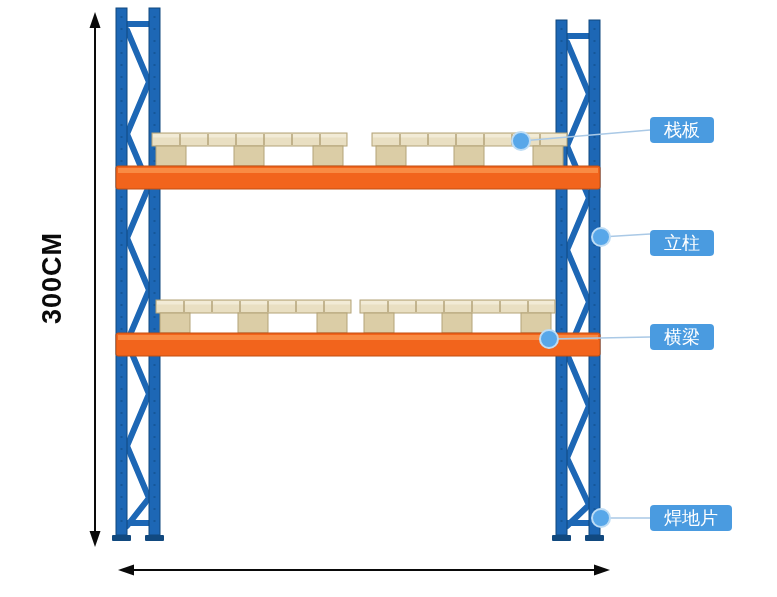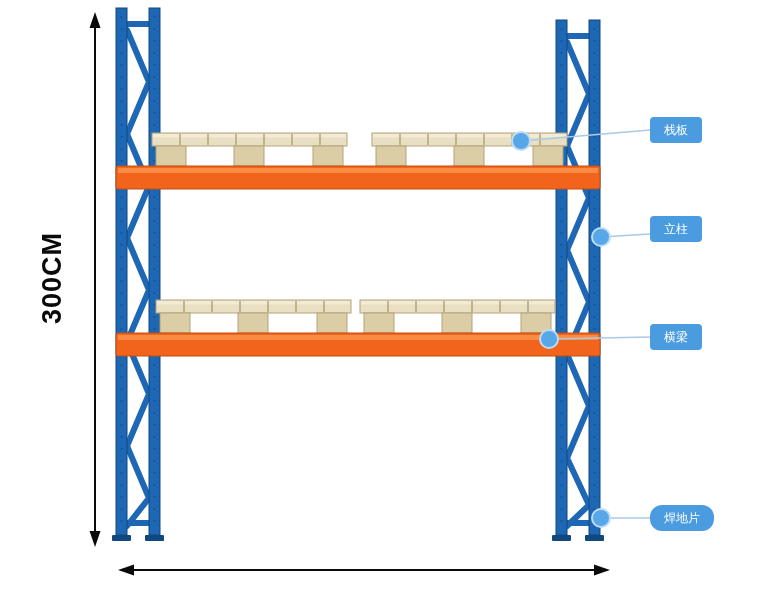--- a/index.html
+++ b/index.html
@@ -22,21 +22,21 @@
   
   .dim{stroke:var(--dimension-color,#0a0a0a);stroke-width:2;}
   .dimhead{fill:var(--dimension-color,#0a0a0a);}
   .leader{stroke:var(--leader-line,#aac9e6);stroke-width:1.5;}
   .dot{fill:var(--dot-fill,#58a7e9);stroke:#bddcf5;stroke-width:2;}
 
   .dim-label{position:absolute;font-weight:bold;font-size:27px;color:#0a0a0a;letter-spacing:1px;white-space:nowrap;}
   .dim-height{left:52px;top:278px;transform:translate(-50%,-50%) rotate(-90deg);}
   .dim-width{left:364px;top:547px;transform:translate(-50%,-50%);}
 
-  .pill{position:absolute;background:var(--label-bg,#4a9be0);color:#fff;font-size:12px;
+  .pill{position:absolute;background:var(--label-bg,#4a9be0);color:#fff;font-size:18px;
         line-height:22px;padding:2px 14px;border-radius:4px;white-space:nowrap;}
 </style>
 </head>
 <body>
 
 <div class="stage">
 
   <svg width="777" height="597" viewBox="0 0 777 597">
     <defs>
       <g id="pallet">
@@ -114,17 +114,17 @@
       <circle class="dot" cx="521" cy="141" r="9"></circle>
       <circle class="dot" cx="601" cy="237" r="9"></circle>
       <circle class="dot" cx="549" cy="339" r="9"></circle>
       <circle class="dot" cx="601" cy="518" r="9"></circle>
     </g>
   </svg>
 
   <div class="dim-label dim-height">300CM</div>
 
   <div class="pill" style="left:650px;top:117px;">栈板</div>
-  <div class="pill" style="left:650px;top:216px;">立柱</div>
+  <div class="pill" style="left:650px;top:230px;">立柱</div>
   <div class="pill" style="left:650px;top:324px;">横梁</div>
-  <div class="pill" style="left:650px;top:505px;border-radius:12px;">焊地片</div>
+  <div class="pill" style="left:650px;top:505px;">焊地片</div>
 
 </div>
 
 </body></html>

